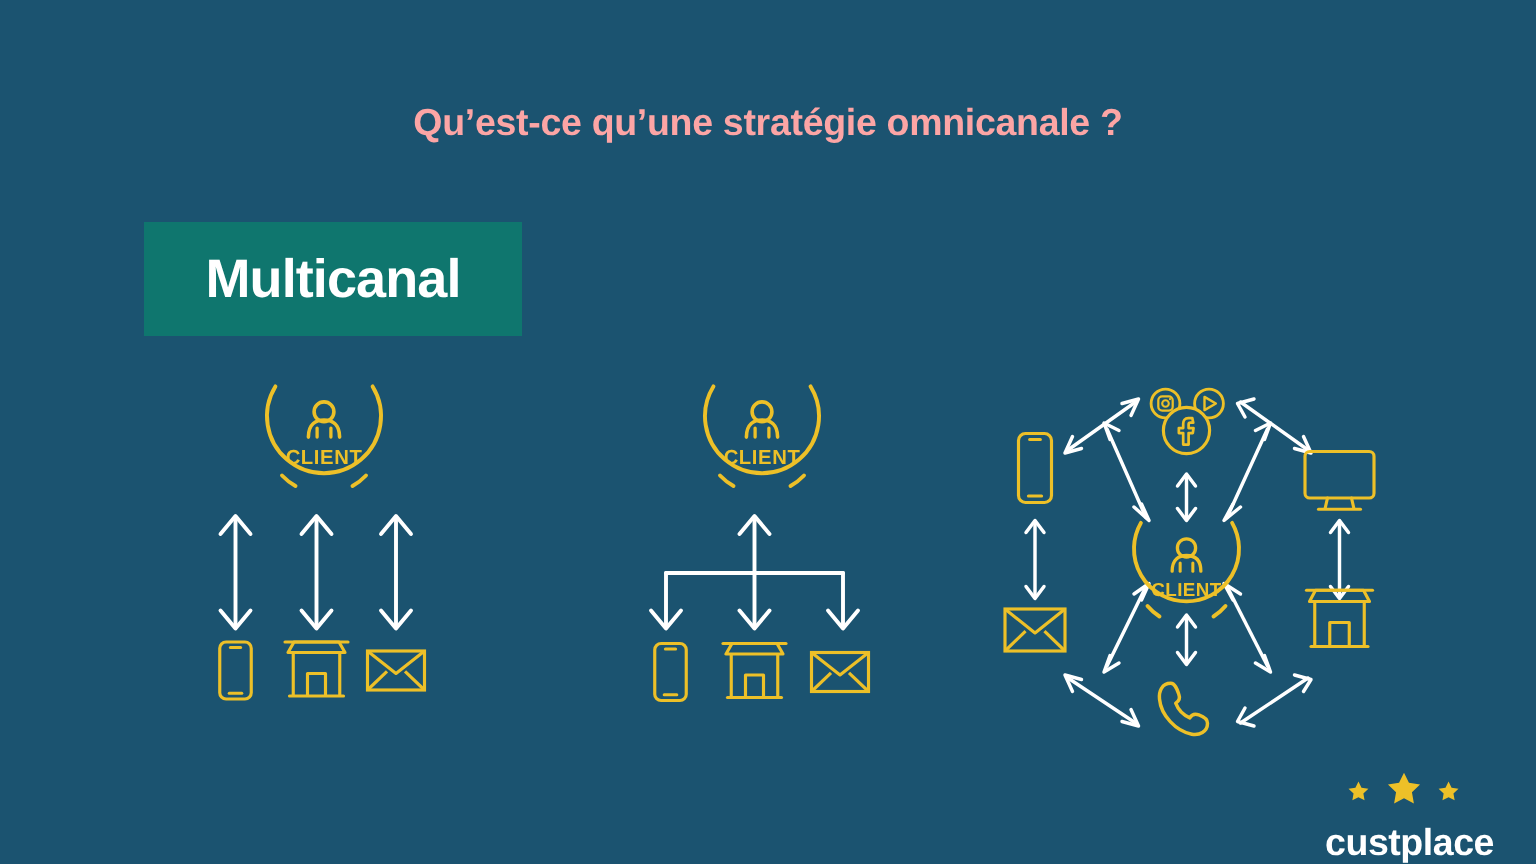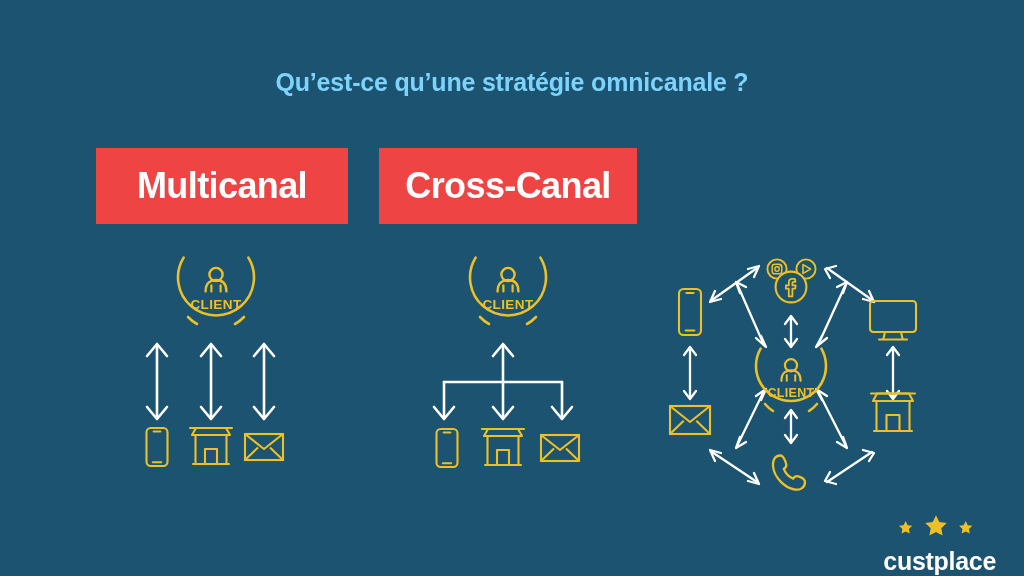--- a/index.html
+++ b/index.html
@@ -21,29 +21,29 @@
     height: 576px;
     background: #1b5370;
   }
   
   .title {
     position: absolute;
     left: 0;
     top: 68px;
     width: 1024px;
     text-align: center;
-    color: #7dd3fc;
+    color: #fca5a5;
     font-size: 25px;
     font-weight: bold;
     letter-spacing: -0.2px;
   }
   
   .hbox {
     position: absolute;
-    background: #ef4444;
+    background: #0f766e;
     display: flex;
     align-items: center;
     justify-content: center;
   }
   .hbox span {
     color: #ffffff;
     font-weight: bold;
     font-size: 36px;
     letter-spacing: -0.6px;
     line-height: 1;
@@ -80,23 +80,20 @@
 </style>
 </head>
 <body>
 
 <div id="slide">
 
   <div class="title">Qu’est-ce qu’une stratégie omnicanale ?</div>
 
   <div class="hbox" id="hbox-multicanal">
     <span>Multicanal</span>
-  </div>
-  <div class="hbox" id="hbox-crosscanal">
-    <span>Cross-Canal</span>
   </div>
 
   <svg class="layer" viewBox="0 0 1024 576">
     <defs>
 
       <g id="person-glyph">
         <circle cx="0" cy="-9.5" r="6.6" fill="none" stroke="#edc028" stroke-width="2.4"></circle>
         <path d="M -10.4 7.4 C -10.4 -1.6 -5.2 -4.0 0 -4.0 C 5.2 -4.0 10.4 -1.6 10.4 7.4" fill="none" stroke="#edc028" stroke-width="2.4" stroke-linecap="round"></path>
         <line x1="-4.6" y1="1.4" x2="-4.6" y2="7.4" stroke="#edc028" stroke-width="2.2" stroke-linecap="round"></line>
         <line x1="4.6" y1="1.4" x2="4.6" y2="7.4" stroke="#edc028" stroke-width="2.2" stroke-linecap="round"></line>

